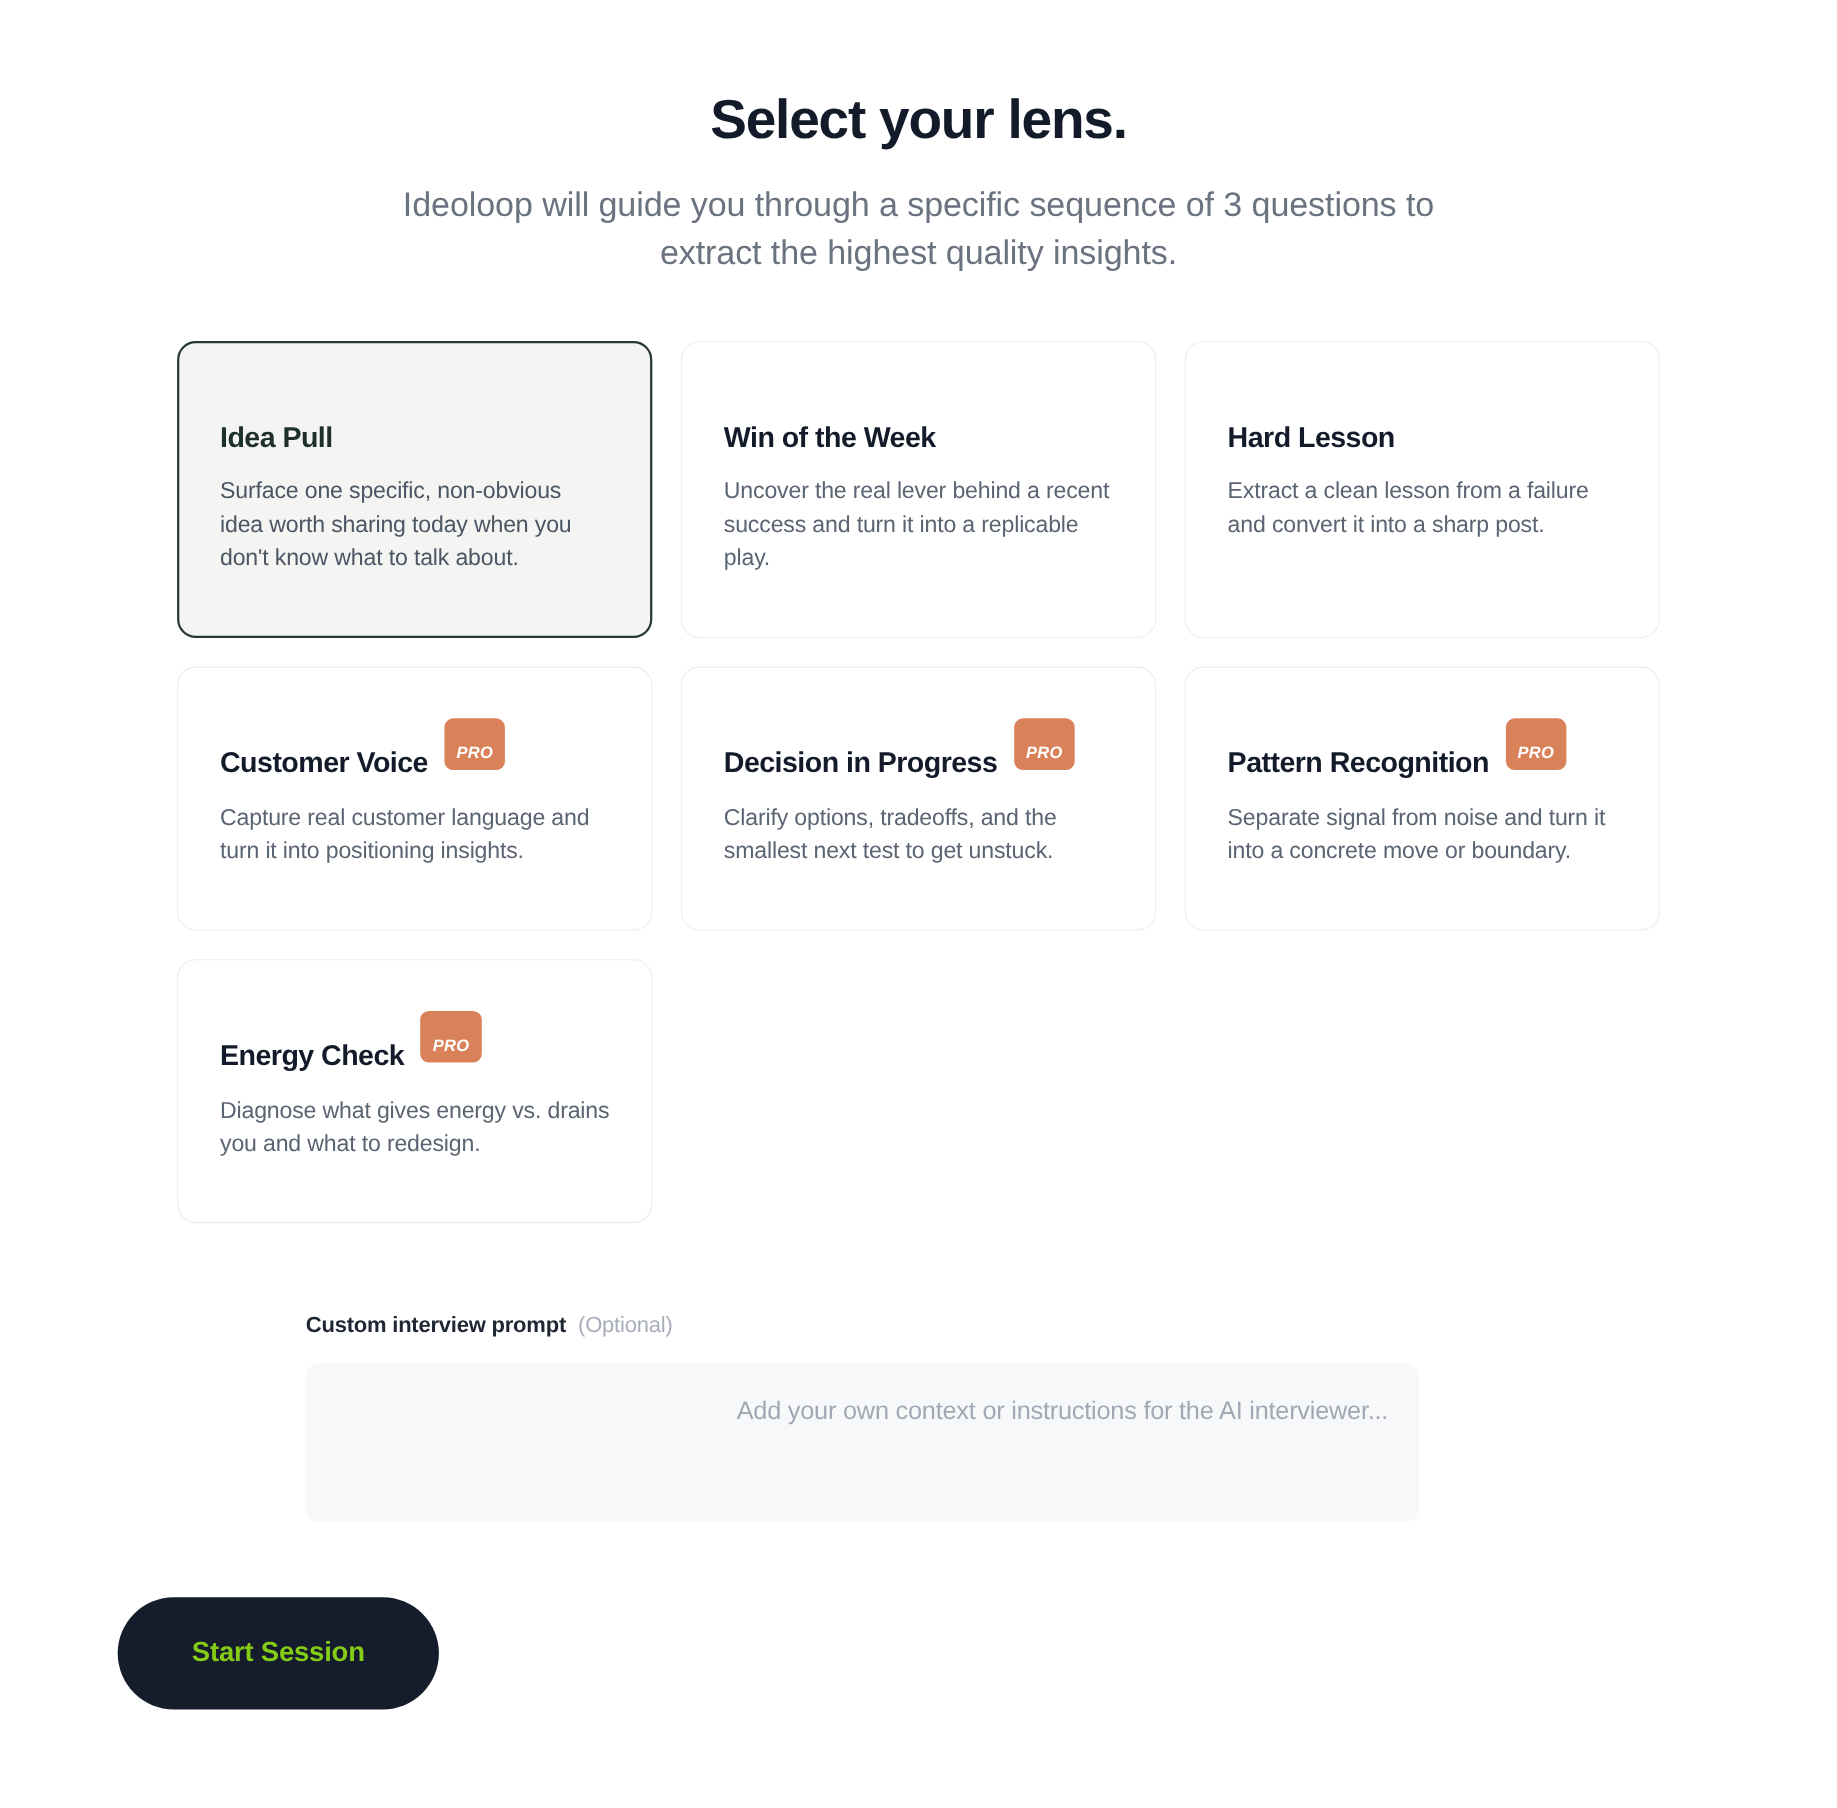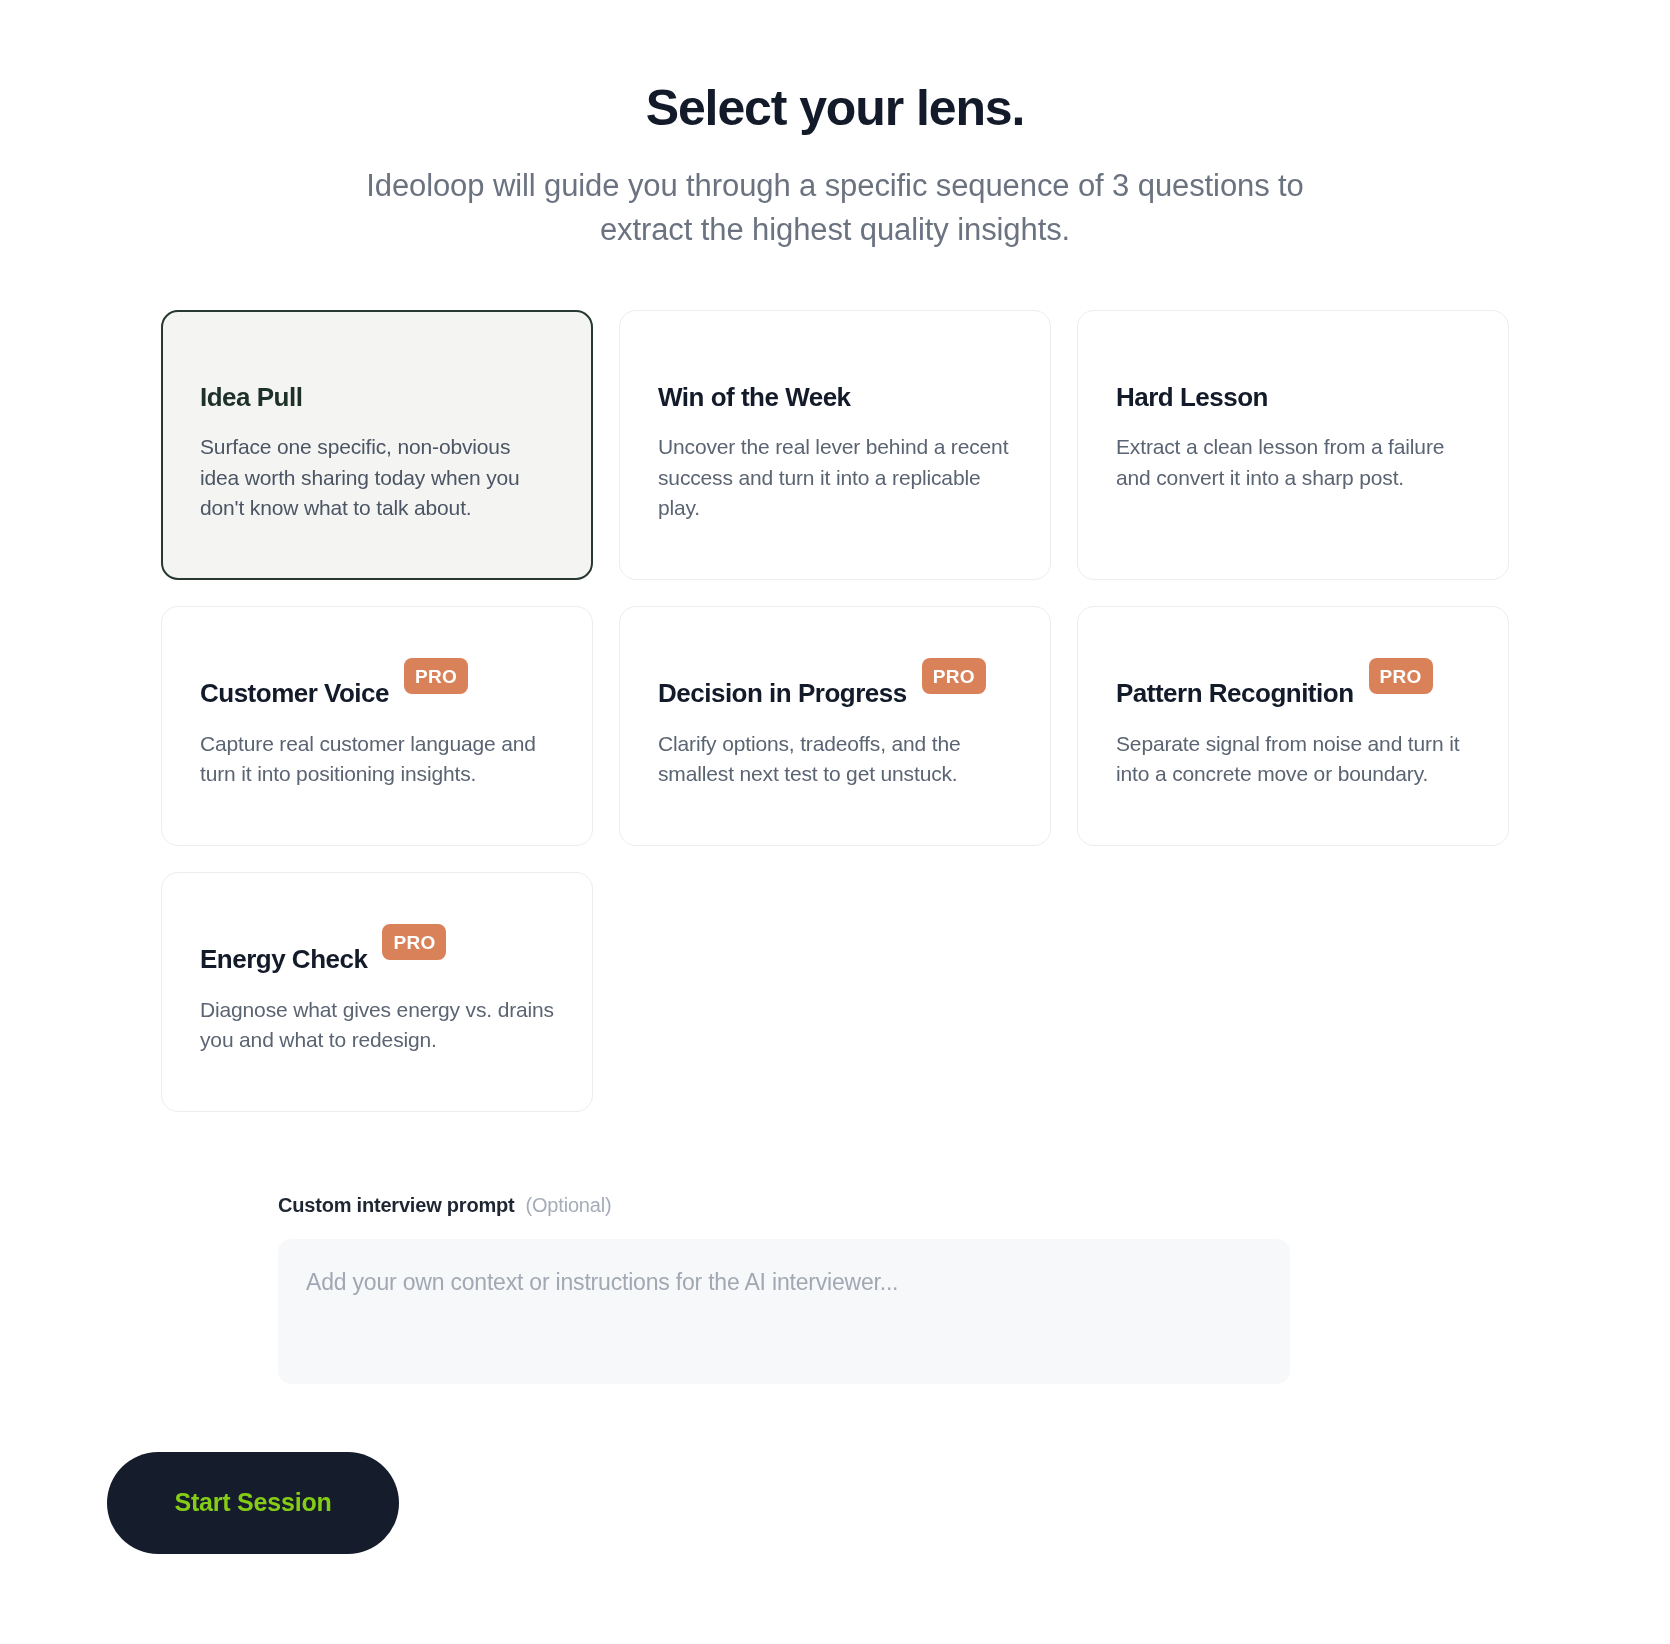--- a/index.html
+++ b/index.html
@@ -78,26 +78,27 @@
     line-height: 1.1;
     margin-top: 34px;
   }
   .lens-card.selected .lens-title { color: #1d3029; }
   .pro-badge {
     display: inline-flex;
     align-items: center;
     justify-content: center;
     background: #d9825a;
     color: #ffffff;
-    font-size: 19px;
+    font-size: 15px;
     font-weight: 700;
     letter-spacing: 0.3px;
     border-radius: 8px;
-    padding: 9px 11px 8px;
+    padding: 24px 11px 8px;
     line-height: 1;
+    font-style: italic;
   }
   .lens-desc {
     font-size: 21px;
     line-height: 1.46;
     color: #5b6472;
     letter-spacing: -0.15px;
   }
   .lens-card.selected .lens-desc { color: #4b5563; }
 
   
@@ -131,20 +132,21 @@
     border: none;
     border-radius: 13px;
     padding: 27px 28px;
     font-family: "Liberation Sans", sans-serif;
     font-size: 23px;
     line-height: 1.4;
     color: #1f2633;
     resize: none;
     outline: none;
     letter-spacing: -0.2px;
+    text-align: right;
   }
   .prompt-textarea::placeholder { color: #a2a8b3; }
 
   
   .footer {
     margin: 68px 0 0 107px;
   }
   .start-button {
     display: inline-flex;
     align-items: center;

